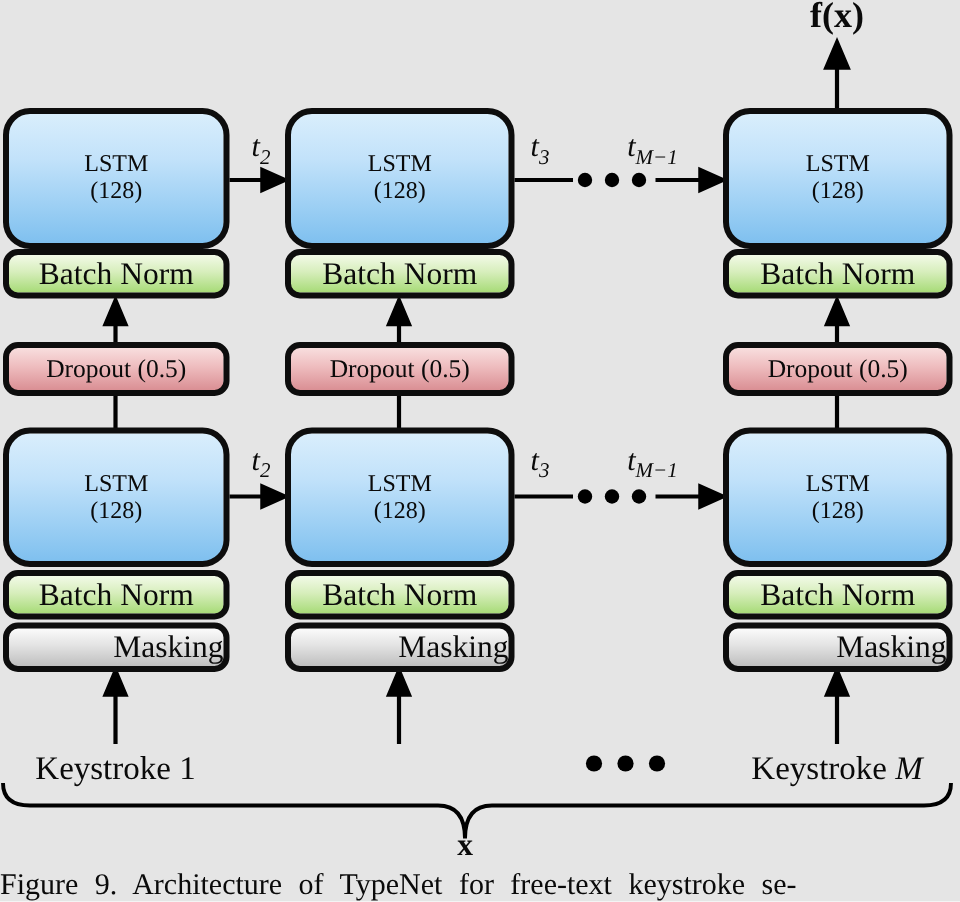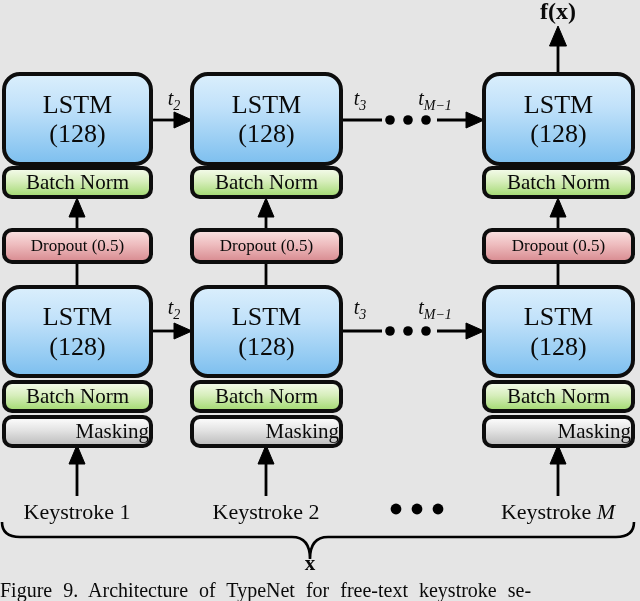--- a/index.html
+++ b/index.html
@@ -1,21 +1,21 @@
 <!DOCTYPE html>
 <html><head>
 <meta charset="utf-8">
 <style>
   html,body{margin:0;padding:0;background:#fff;}
   #page{position:relative;width:640px;height:601px;background:#e5e5e5;overflow:hidden;
         font-family:"Liberation Serif",serif;color:#0a0a0a;padding-left:40px;}
   .block{position:absolute;box-sizing:border-box;border:4px solid #0d0d0d;
          display:flex;flex-direction:column;align-items:center;justify-content:center;
          text-align:center;line-height:1.12;}
-  .lstm{border-radius:18px;font-size:26px;
+  .lstm{border-radius:18px;font-size:16px;
         background:linear-gradient(to bottom,#d9eefc 0%,#c2e2fa 35%,#9ed0f4 70%,#7fc0ef 100%);}
   .bn{border-radius:10px;font-size:21px;height:33px;
       background:linear-gradient(to bottom,#f2fae7 0%,#d7eebc 45%,#a7db77 100%);}
   .drop{border-radius:10px;font-size:17px;height:36px;
       background:linear-gradient(to bottom,#f8dede 0%,#eebcbe 45%,#da8f94 100%);}
   .mask{border-radius:10px;font-size:21px;height:33px;
       background:linear-gradient(to bottom,#fbfbfb 0%,#e3e3e3 45%,#bfbfbf 100%);align-items:flex-end;}
   
   .c1{left:2px;width:151px;}  .c2{left:190px;width:153px;}  .c3{left:482px;width:153px;}
   
@@ -149,24 +149,20 @@
   <div class="block lstm c2 r-lstm-bot">
     <span>LSTM</span>
     <span>(128)</span>
   </div>
   <div class="block bn c2 r-bn-bot">
     <span>Batch Norm</span>
   </div>
   <div class="block mask c2 r-mask">
     <span>Masking</span>
   </div>
-  <div class="kslabel ks2">
-    <span>Keystroke</span>
-    <span>2</span>
-  </div>
 
   <div class="block lstm c3 r-lstm-top">
     <span>LSTM</span>
     <span>(128)</span>
   </div>
   <div class="block bn c3 r-bn-top">
     <span>Batch Norm</span>
   </div>
   <div class="block drop c3 r-drop">
     <span>Dropout (0.5)</span>

